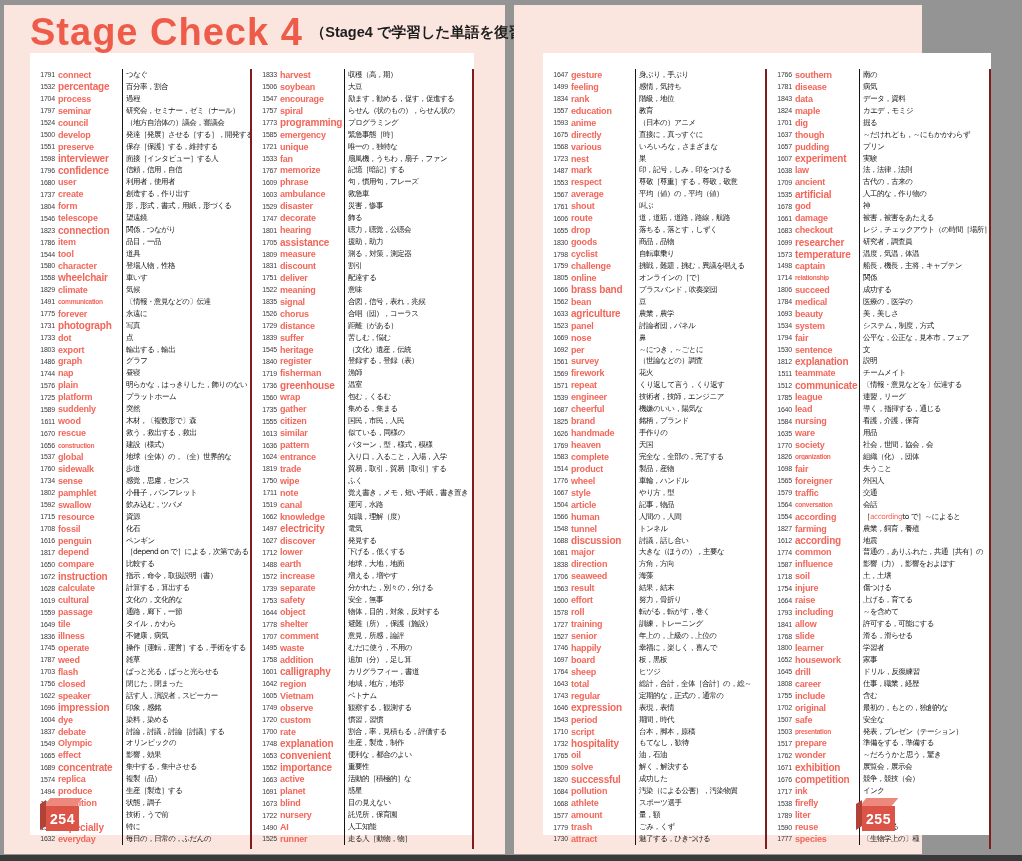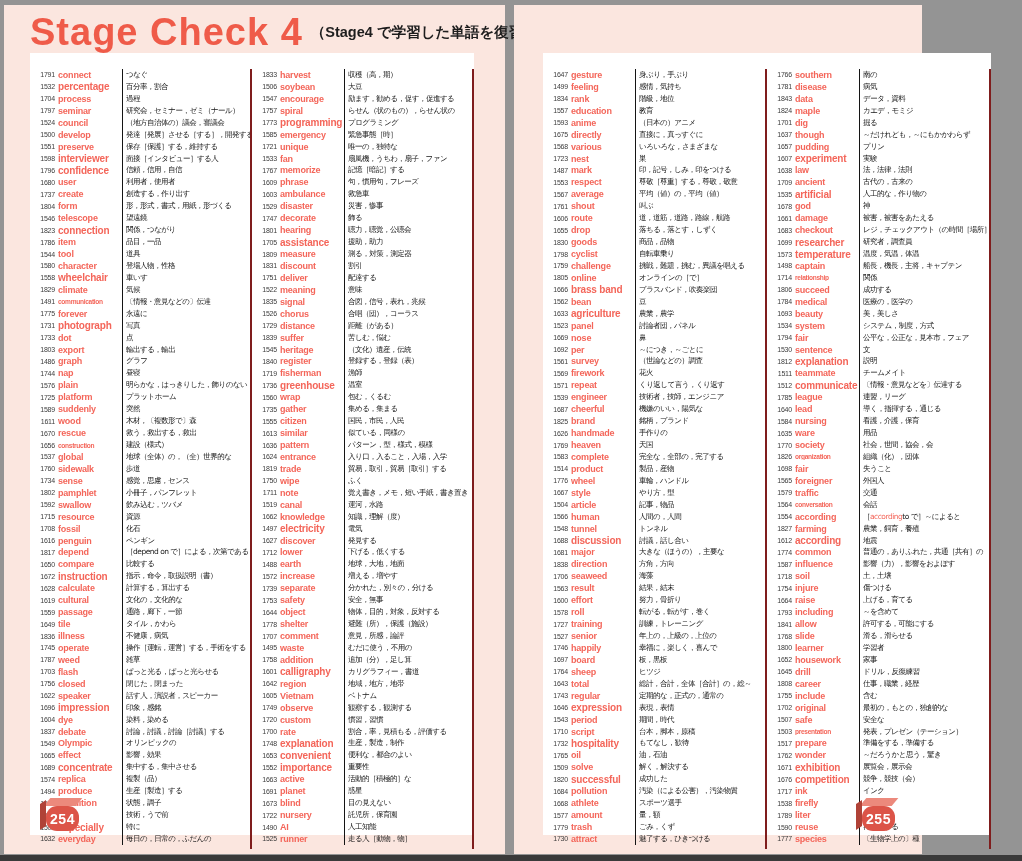--- a/index.html
+++ b/index.html
@@ -74,21 +74,20 @@
   }
   .f-side {
     position:absolute; left:0; top:4px; width:6px; height:26px;
     background:#b04237; transform:skewY(-33deg); display:block;
   }
   .f-front {
     position:absolute; left:6px; top:8px; width:33px; height:25px;
     background:#dc5448; color:#ffffff; font-weight:bold; font-size:14px;
     display:flex; align-items:center; justify-content:center;
     letter-spacing:0.5px;
-    border-radius:11px;
   }
 </style>
 </head>
 <body>
 
 <div class="spread">
 
   <div class="page left">
     <div class="header">
       <span class="title">Stage Check 4</span><span class="subtitle">（Stage4 で学習した単語を復習しよう）</span>

